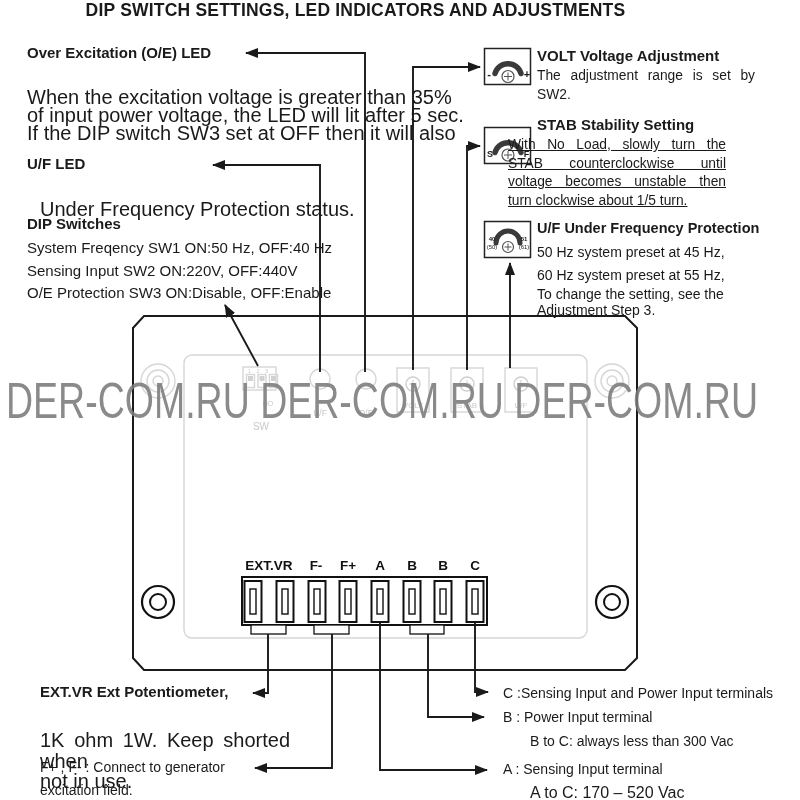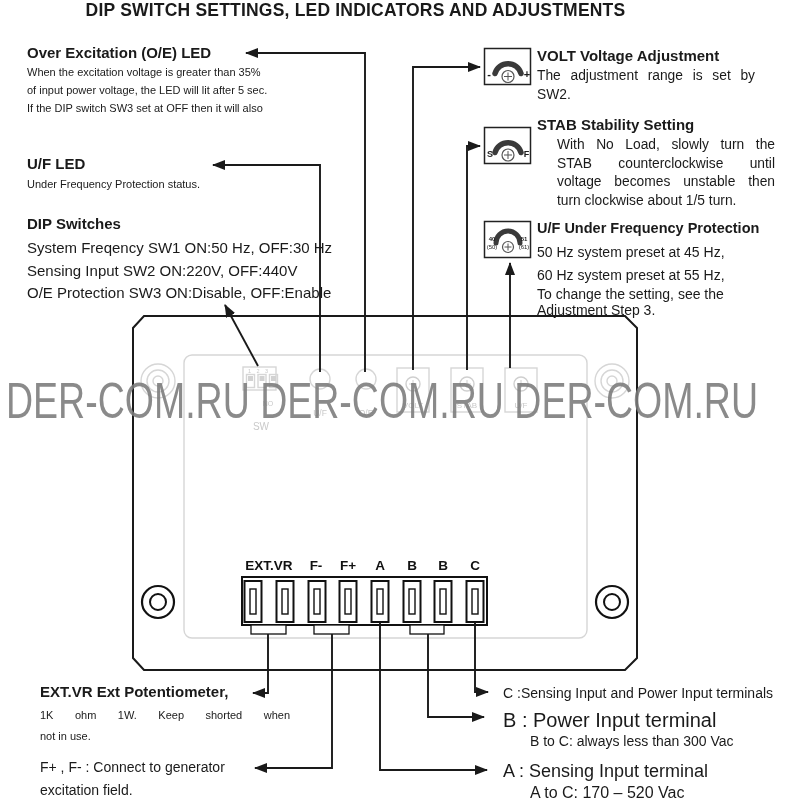--- a/index.html
+++ b/index.html
@@ -3,21 +3,21 @@
 <meta charset="utf-8">
 <style>
   html,body{margin:0;padding:0;}
   body{width:800px;height:800px;position:relative;background:#ffffff;
        font-family:"Liberation Sans",sans-serif;color:#1a1a1a;overflow:hidden;}
   .abs{position:absolute;white-space:nowrap;}
   .b{font-weight:normal;}
   .title{font-size:17.5px;font-weight:bold;letter-spacing:.2px;}
   .h15{font-size:15px;font-weight:bold;text-align:center;}
   .h14{font-size:14.5px;font-weight:bold;}
-  .body14{font-size:11px;line-height:18px;}
+  .body14{font-size:20px;line-height:18px;margin-top:25px;}
   .body13{font-size:13.8px;line-height:18.5px;}
   .dipline{font-size:15px;line-height:22.5px;}
   .jline{text-align:justify;text-align-last:justify;white-space:normal;}
   .nline{white-space:normal;}
   .wm{font-size:50px;font-weight:500;color:#7b7b7b;letter-spacing:0;
       transform:scaleX(0.75);transform-origin:0 50%;opacity:.88;z-index:30;}
   svg{position:absolute;left:0;top:0;z-index:5;}
   .txt{position:absolute;z-index:10;}
 </style>
 </head>
@@ -181,43 +181,43 @@
 <div class="abs txt title" style="left:0;top:10;width:711px;text-align:center;">DIP SWITCH SETTINGS, LED INDICATORS AND ADJUSTMENTS</div>
 
 <div class="abs txt h15" style="left:27px;top:44px;">Over Excitation (O/E) LED</div>
 <div class="abs txt body14" style="left:27px;top:63px;">
   <div>When the excitation voltage is greater than 35%</div>
   <div>of input power voltage, the LED will lit after 5 sec.</div>
   <div>If the DIP switch SW3 set at OFF then it will also</div>
 </div>
 
 <div class="abs txt h15" style="left:27px;top:155px;">U/F LED</div>
-<div class="abs txt body14" style="left:27px;top:175px;">Under Frequency Protection status.</div>
+<div class="abs txt body14" style="left:40px;top:175px;">Under Frequency Protection status.</div>
 
 <div class="abs txt h15" style="left:27px;top:215px;">DIP Switches</div>
 <div class="abs txt dipline" style="left:27px;top:237px;">
   <div>
-    <span>System Freqency </span><span class="b">SW1 ON:</span><span>50 Hz, </span><span class="b">OFF:</span><span>30 Hz</span>
+    <span>System Freqency </span><span class="b">SW1 ON:</span><span>50 Hz, </span><span class="b">OFF:</span><span>40 Hz</span>
   </div>
   <div>
     <span>Sensing Input </span><span class="b">SW2 ON:</span><span>220V, </span><span class="b">OFF:</span><span>440V</span>
   </div>
   <div>
     <span>O/E Protection </span><span class="b">SW3 ON:</span><span>Disable, </span><span class="b">OFF:</span><span>Enable</span>
   </div>
 </div>
 
 <div class="abs txt h15" style="left:537px;top:47px;">VOLT Voltage Adjustment</div>
 <div class="abs txt body13" style="left:537px;top:67px;width:218px;">
   <div class="jline">The adjustment range is set by</div>
   <div class="nline">SW2.</div>
 </div>
 
 <div class="abs txt h15" style="left:537px;top:116px;">STAB Stability Setting</div>
-<div class="abs txt body13" style="left:557px;top:136px;width:218px;">
+<div class="abs txt body13" style="left:508px;top:136px;width:218px;text-decoration:underline;">
   <div class="jline">With No Load, slowly turn the</div>
   <div class="jline">STAB counterclockwise until</div>
   <div class="jline">voltage becomes unstable then</div>
   <div class="nline">turn clockwise about 1/5 turn.</div>
 </div>
 
 <div class="abs txt h14" style="left:537px;top:220px;">U/F Under Frequency Protection</div>
 <div class="abs txt" style="left:537px;top:241px;font-size:14px;line-height:22.5px;">
   <div>50 Hz system preset at 45 Hz,</div>
   <div>60 Hz system preset at 55 Hz,</div>
@@ -235,20 +235,20 @@
   <div class="nline">not in use.</div>
 </div>
 <div class="abs txt" style="left:40px;top:759px;font-size:14px;">
   <span class="b">F+ , F- :</span><span> Connect to generator</span>
 </div>
 <div class="abs txt" style="left:40px;top:782px;font-size:14px;">excitation field.</div>
 
 <div class="abs txt" style="left:503px;top:685px;font-size:14px;">
   <span class="b">C :</span><span>Sensing Input and Power Input terminals</span>
 </div>
-<div class="abs txt" style="left:503px;top:709px;font-size:20px;">
+<div class="abs txt" style="left:503px;top:709px;font-size:14px;">
   <span class="b">B :</span><span> Power Input terminal</span>
 </div>
 <div class="abs txt" style="left:530px;top:733px;font-size:14px;">B to C: always less than 300 Vac</div>
-<div class="abs txt" style="left:503px;top:761px;font-size:18px;">
+<div class="abs txt" style="left:503px;top:761px;font-size:14px;">
   <span class="b">A :</span><span> Sensing Input terminal</span>
 </div>
 <div class="abs txt" style="left:530px;top:784px;font-size:16px;">A to C: 170 – 520 Vac</div>
 
 </body></html>

